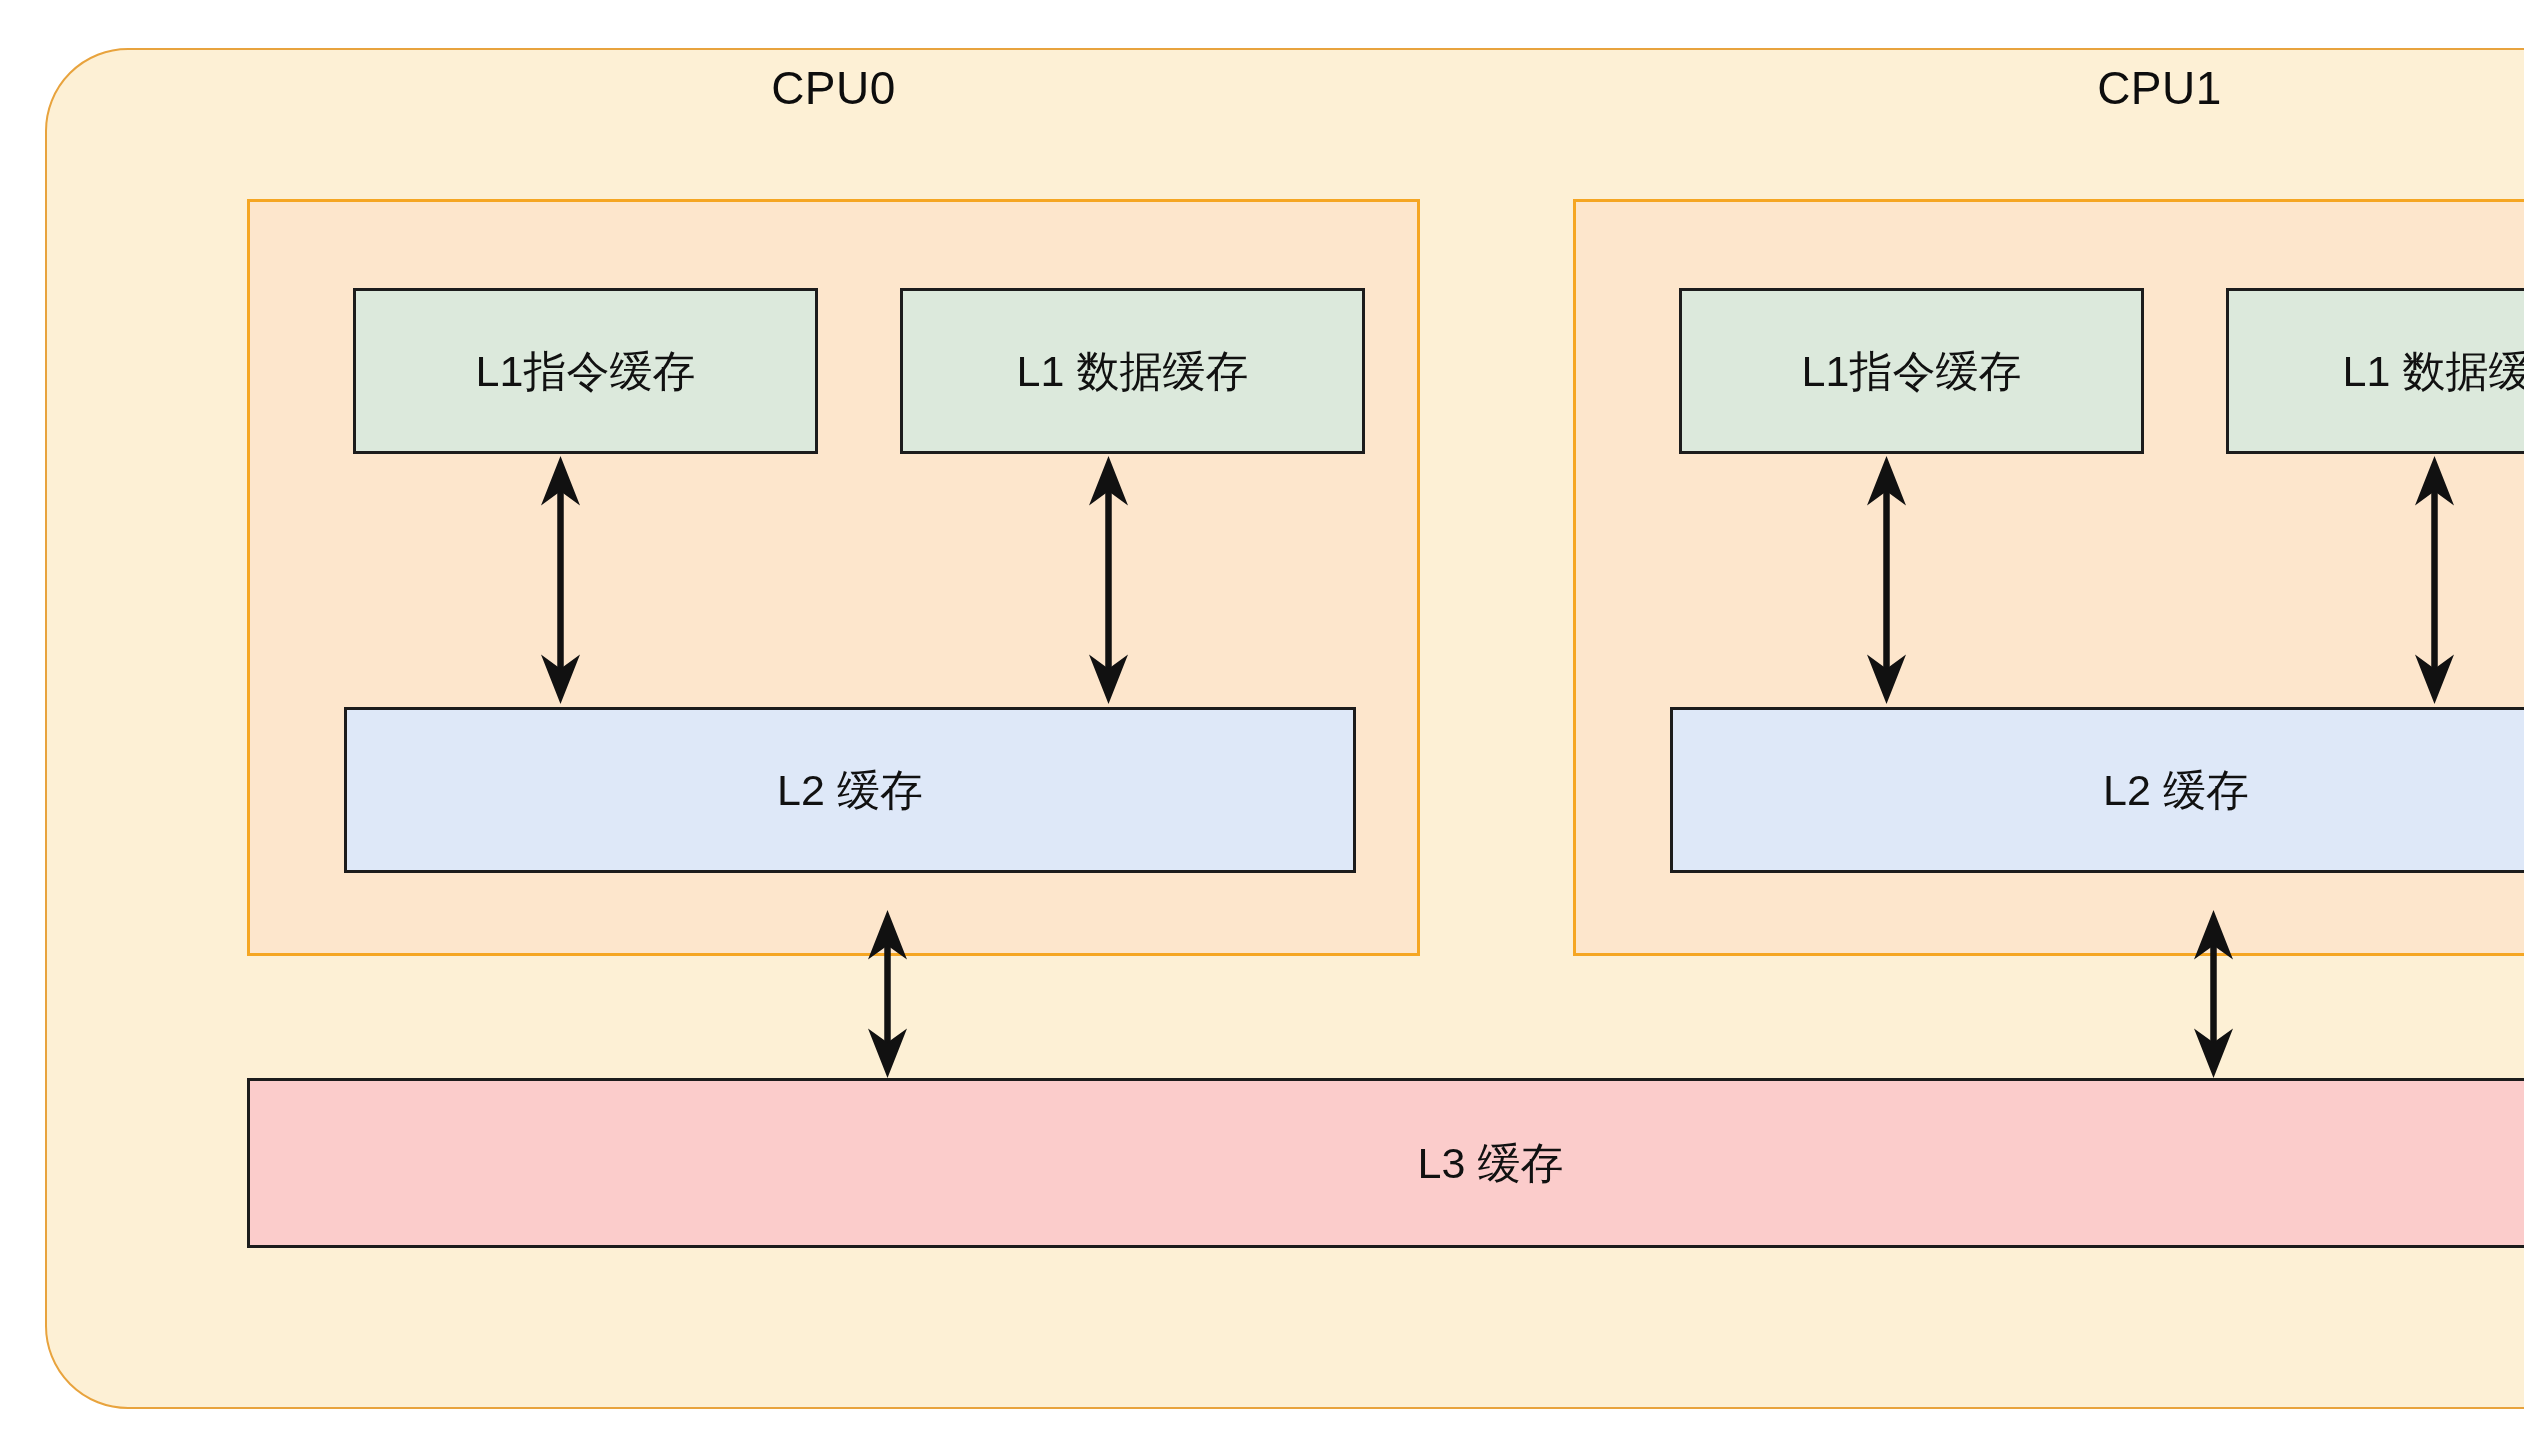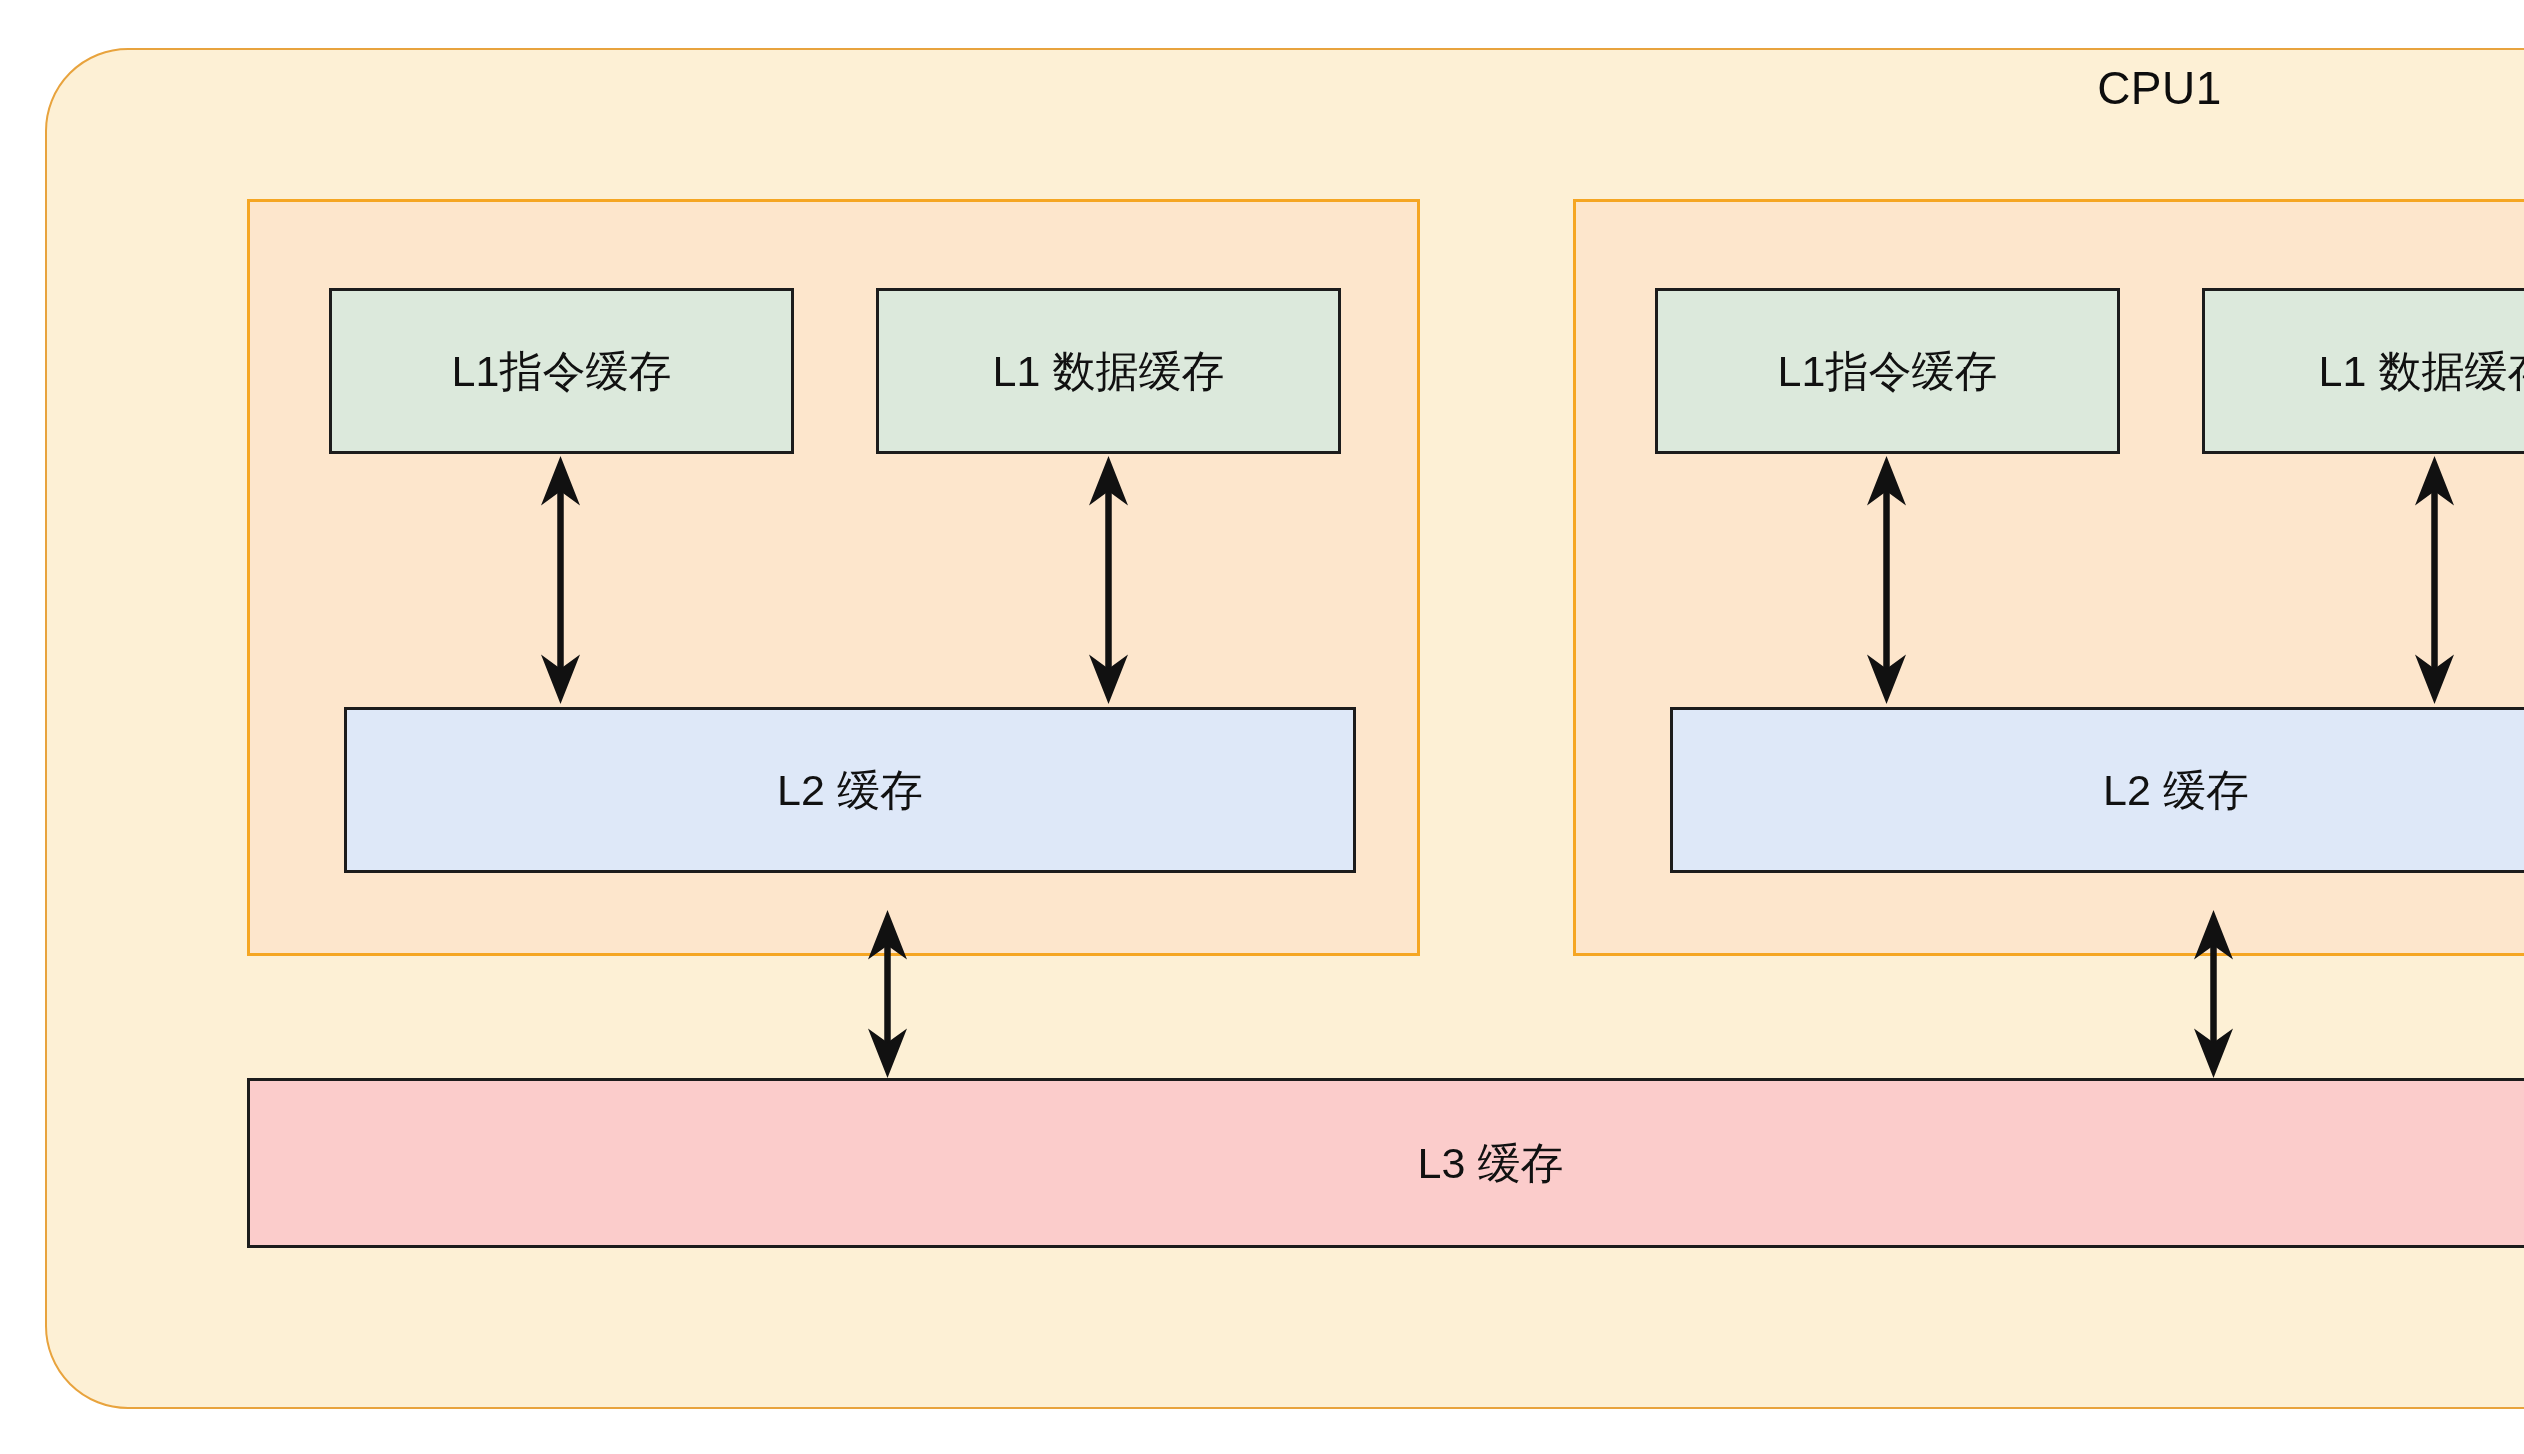--- a/index.html
+++ b/index.html
@@ -67,20 +67,21 @@
     line-height: 1;
     white-space: nowrap;
   }
 
   
   .l1-box {
     top: 86px;                
     width: 465px;
     height: 166px;
     background: #dce9dc;
+    margin-left: 24px;
   }
   .l1-inst { left: 79px; }
   .l1-data { left: 626px; }
 
   
   .l2-box {
     top: 505px;               
     left: 79px;
     width: 1012px;
     height: 166px;
@@ -129,20 +130,21 @@
     height: 172px;
   }
   #arrow-cpu0-l2-l3 { left: 818px; }
   #arrow-cpu1-l2-l3 { left: 2144px; }
 </style>
 </head>
 <body>
 
 <div id="chip-container">
 
+  <div id="cpu0-label" class="cpu-label">CPU0</div>
 
   <div id="cpu0-group" class="cpu-group">
 
     <div class="cache-box l1-box l1-inst">L1指令缓存</div>
 
     <div class="cache-box l1-box l1-data">L1 数据缓存</div>
 
     <div class="arrow arrow-l1l2 left">
       <svg viewBox="0 0 90 500" preserveAspectRatio="none">
         <line x1="45" y1="72" x2="45" y2="428" stroke="#111111" stroke-width="13"></line>

